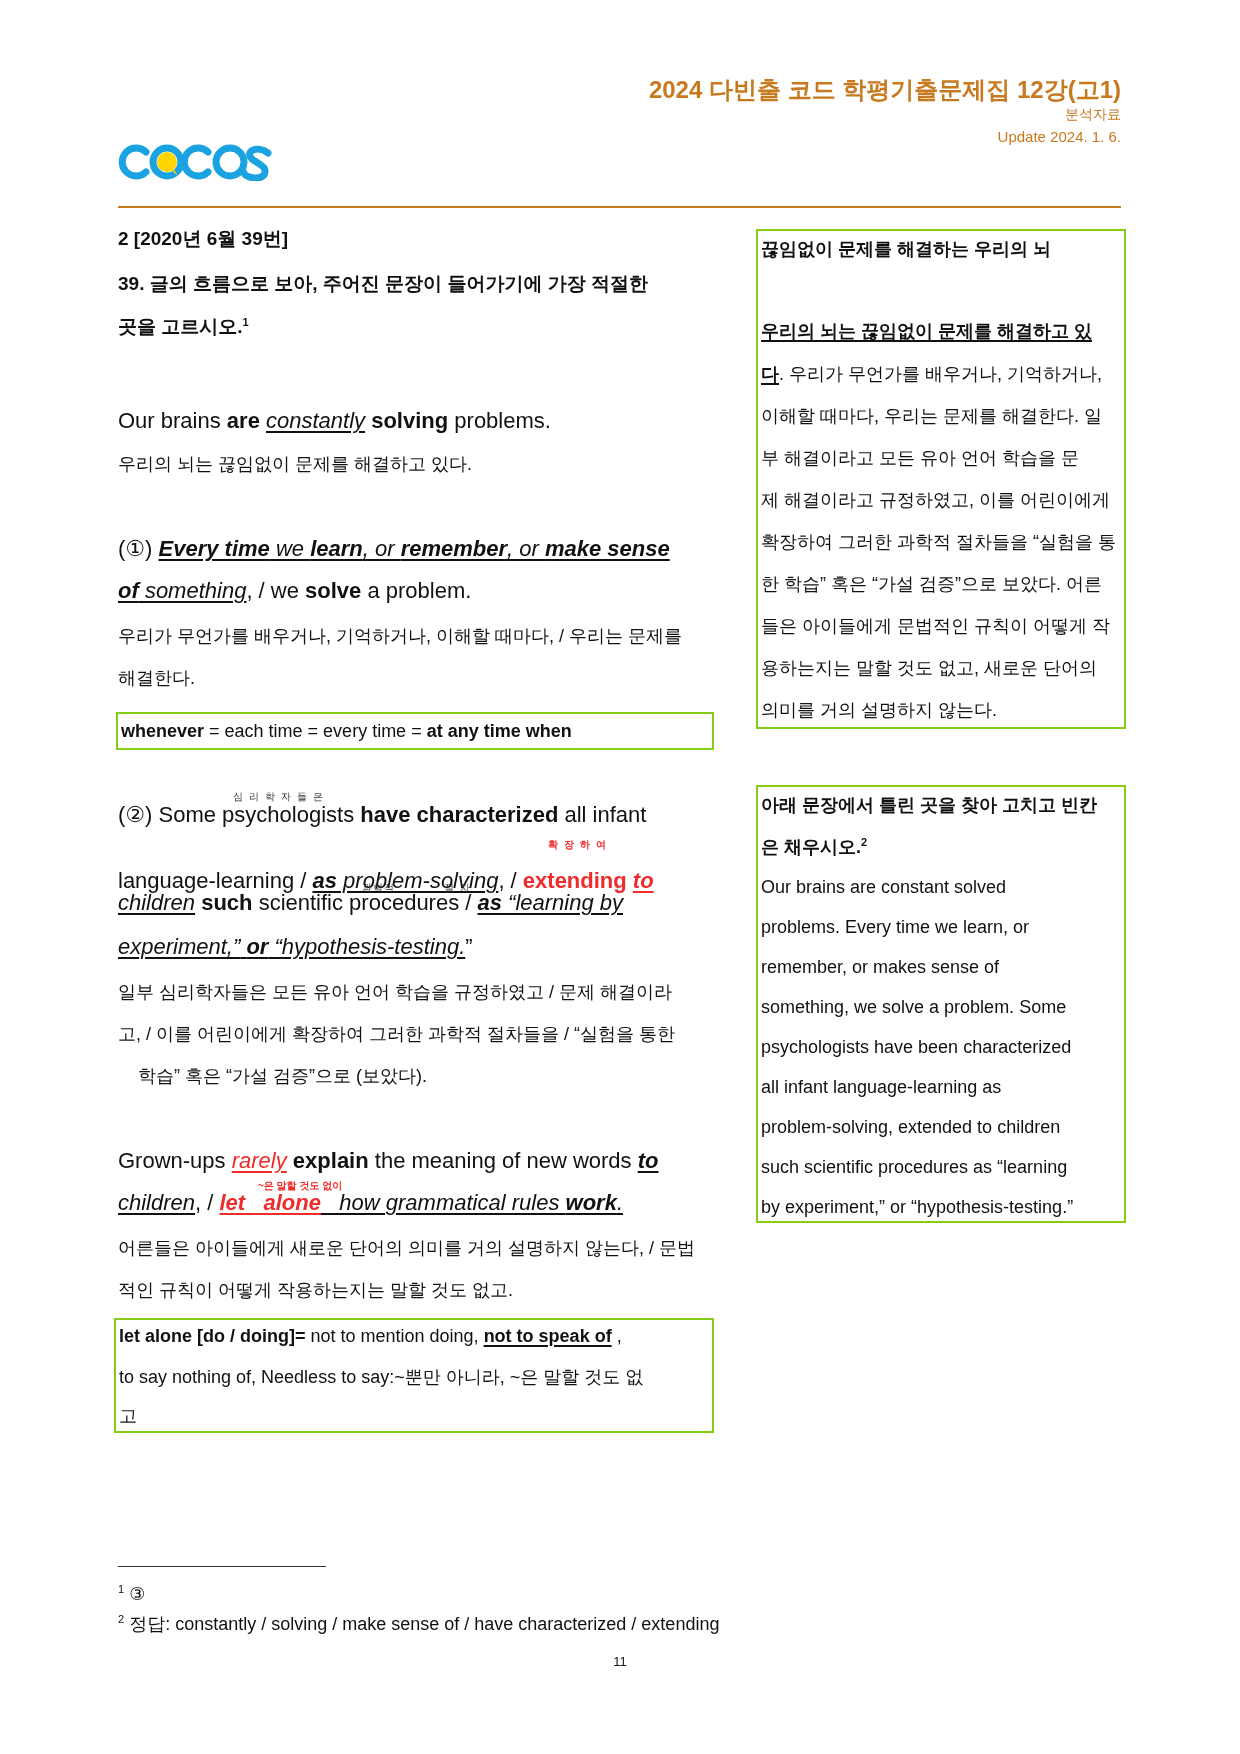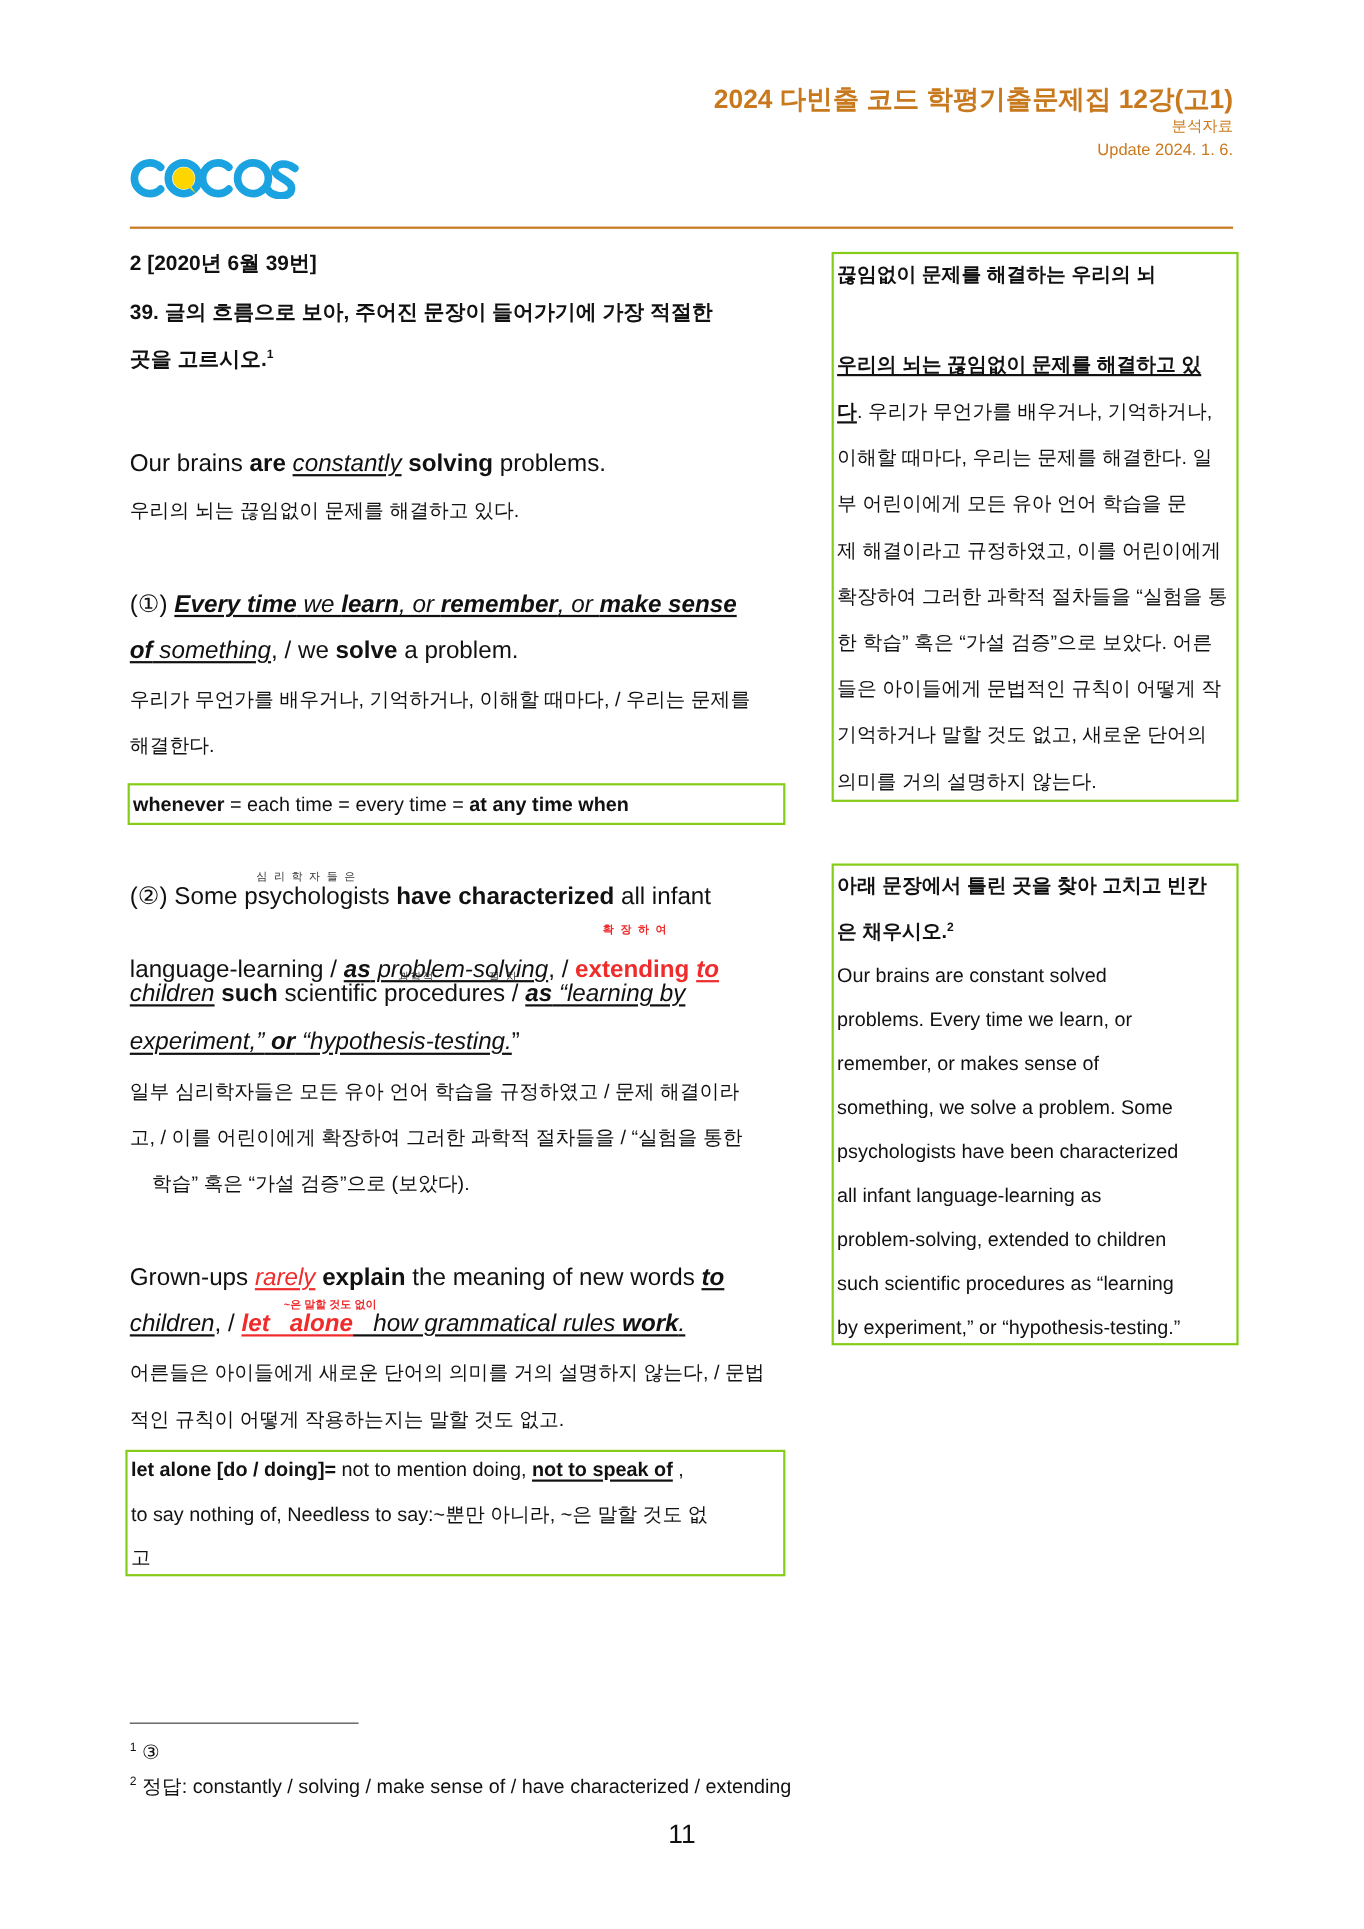--- a/index.html
+++ b/index.html
@@ -23,21 +23,21 @@
   .red { color: #ef2b2b; }
   .ruby { position: absolute; font-size: 10px; letter-spacing: 6px; color: #333; white-space: nowrap; }
   .ruby.red { color: #ef2b2b; }
   .box { position: absolute; border: 2px solid #84cc16; box-sizing: border-box; }
   .box .line { font-size: 18px; }
   .rbox .line { font-size: 18px; }
   .rtitle { font-weight: bold; }
   .fn-rule { left: 118px; top: 1566px; width: 208px; height: 1px; background: #333; }
   .fn { font-size: 18px; left: 118px; }
   .fn sup { font-size: 11px; }
-  .pageno { left: 0; width: 1240px; top: 1654px; text-align: center; font-size: 24px; }
+  .pageno { left: 0; width: 1240px; top: 1654px; text-align: center; font-size: 13px; }
   sup.n { font-size: 11px; font-weight: bold; vertical-align: super; }
 </style>
 </head>
 <body>
 
 <div class="abs hdr-title">2024 다빈출 코드 학평기출문제집 12강(고1)</div>
 <div class="abs hdr-sub">분석자료</div>
 <div class="abs hdr-date">Update 2024. 1. 6.</div>
 <div class="abs logo">
   <svg width="160" height="38" viewBox="0 0 160 38">
@@ -112,26 +112,26 @@
   <div class="line" style="left:3px; top:6px;"><span class="b">let alone [do / doing]=</span><span> not to mention doing, </span><span class="b u">not to speak of</span><span> ,</span></div>
   <div class="line" style="left:3px; top:45px;">to say nothing of, Needless to say:~뿐만 아니라, ~은 말할 것도 없</div>
   <div class="line" style="left:3px; top:84px;">고</div>
 </div>
 
 <div class="box rbox" style="left:756px; top:229px; width:370px; height:500px;">
   <div class="line rtitle" style="left:3px; top:6px;">끊임없이 문제를 해결하는 우리의 뇌</div>
   <div class="line rtitle" style="left:3px; top:88px;"><span class="u">우리의 뇌는 끊임없이 문제를 해결하고 있</span></div>
   <div class="line" style="left:3px; top:131px;"><span class="b u">다</span><span>. 우리가 무언가를 배우거나, 기억하거나,</span></div>
   <div class="line" style="left:3px; top:173px;">이해할 때마다, 우리는 문제를 해결한다. 일</div>
-  <div class="line" style="left:3px; top:215px;">부 어린이에게 모든 유아 언어 학습을 문</div>
+  <div class="line" style="left:3px; top:215px;">부 해결이라고 모든 유아 언어 학습을 문</div>
   <div class="line" style="left:3px; top:257px;">제 해결이라고 규정하였고, 이를 어린이에게</div>
   <div class="line" style="left:3px; top:299px;">확장하여 그러한 과학적 절차들을 “실험을 통</div>
   <div class="line" style="left:3px; top:341px;">한 학습” 혹은 “가설 검증”으로 보았다. 어른</div>
   <div class="line" style="left:3px; top:383px;">들은 아이들에게 문법적인 규칙이 어떻게 작</div>
-  <div class="line" style="left:3px; top:425px;">기억하거나 말할 것도 없고, 새로운 단어의</div>
+  <div class="line" style="left:3px; top:425px;">용하는지는 말할 것도 없고, 새로운 단어의</div>
   <div class="line" style="left:3px; top:467px;">의미를 거의 설명하지 않는다.</div>
 </div>
 
 <div class="box rbox" style="left:756px; top:785px; width:370px; height:438px;">
   <div class="line rtitle" style="left:3px; top:6px;">아래 문장에서 틀린 곳을 찾아 고치고 빈칸</div>
   <div class="line rtitle" style="left:3px; top:48px;"><span>은 채우시오.</span><sup class="n">2</sup></div>
   <div class="line" style="left:3px; top:90px;">Our brains are constant solved</div>
   <div class="line" style="left:3px; top:130px;text-align:right;">problems. Every time we learn, or</div>
   <div class="line" style="left:3px; top:170px;">remember, or makes sense of</div>
   <div class="line" style="left:3px; top:210px;">something, we solve a problem. Some</div>

